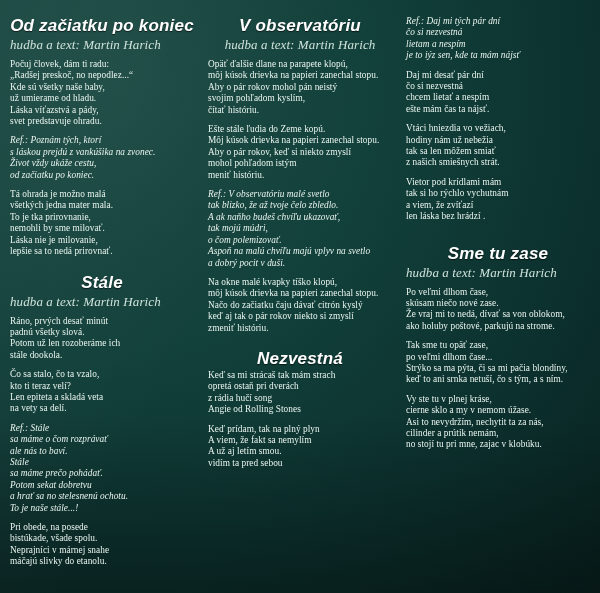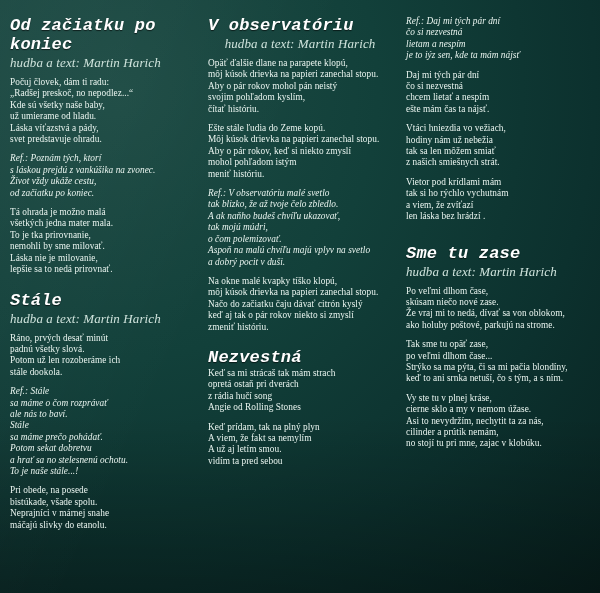--- a/index.html
+++ b/index.html
@@ -40,28 +40,29 @@
     z-index: 2;
   }
   .col {
     flex: 1 1 0;
     min-width: 0;
   }
   .song {
     margin-bottom: 11px;
   }
   .song-title {
-    font-family: Liberation Mono, monospace;
+    font-family: Liberation Sans, sans-serif;
     font-weight: bold;
     font-style: italic;
     font-size: 14.5px;
     letter-spacing: 0.2px;
     color: #ffffff;
     margin: 0 0 1px 0;
     text-shadow: 0 1px 1px rgba(0,0,0,0.6);
+    text-align: center;
   }
   .song-title.big {
     font-size: 17px;
   }
   .credits {
     font-size: 13px;
     font-style: italic;
     color: #cfe3dc;
     margin: 0 0 6px 0;
     text-align: center;
@@ -120,20 +121,24 @@
       <div class="spacer-sm"></div>
 
       <div class="song">
         <h2 class="song-title big">Stále</h2>
         <div class="credits left">hudba a text: Martin Harich</div>
         <div class="lyrics">
           <p style="white-space: pre-line;">Ráno, prvých desať minút
 padnú všetky slová.
 Potom už len rozoberáme ich
 stále dookola.</p>
+          <p style="white-space: pre-line;">Čo sa stalo, čo ta vzalo,
+kto ti teraz velí?
+Len epiteta a skladá veta
+na vety sa delí.</p>
           <p class="ital" style="white-space: pre-line;">Ref.: Stále
 sa máme o čom rozprávať
 ale nás to baví.
 Stále
 sa máme prečo pohádať.
 Potom sekat dobretvu
 a hrať sa no stelesnenú ochotu.
 To je naše stále...!</p>
           <p style="white-space: pre-line;">Pri obede, na posede
 bistúkade, všade spolu.
@@ -194,21 +199,21 @@
     </div>
 
     <div class="col">
 
       <div class="song">
         <div class="lyrics">
           <p class="ital" style="white-space: pre-line;">Ref.: Daj mi tých pár dní
 čo si nezvestná
 lietam a nespím
 je to iýz sen, kde ta mám nájsť</p>
-          <p style="white-space: pre-line;">Daj mi tých pár dní
+          <p style="white-space: pre-line;">Daj mi desať pár dní
 čo si nezvestná
 chcem lietať a nespím
 ešte mám čas ta nájsť.</p>
           <p style="white-space: pre-line;">Vtáci hniezdia vo vežiach,
 hodiny nám už nebežia
 tak sa len môžem smiať
 z našich smiešnych strát.</p>
           <p style="white-space: pre-line;">Vietor pod krídlami mám
 tak si ho rýchlo vychutnám
 a viem, že zvíťazí

